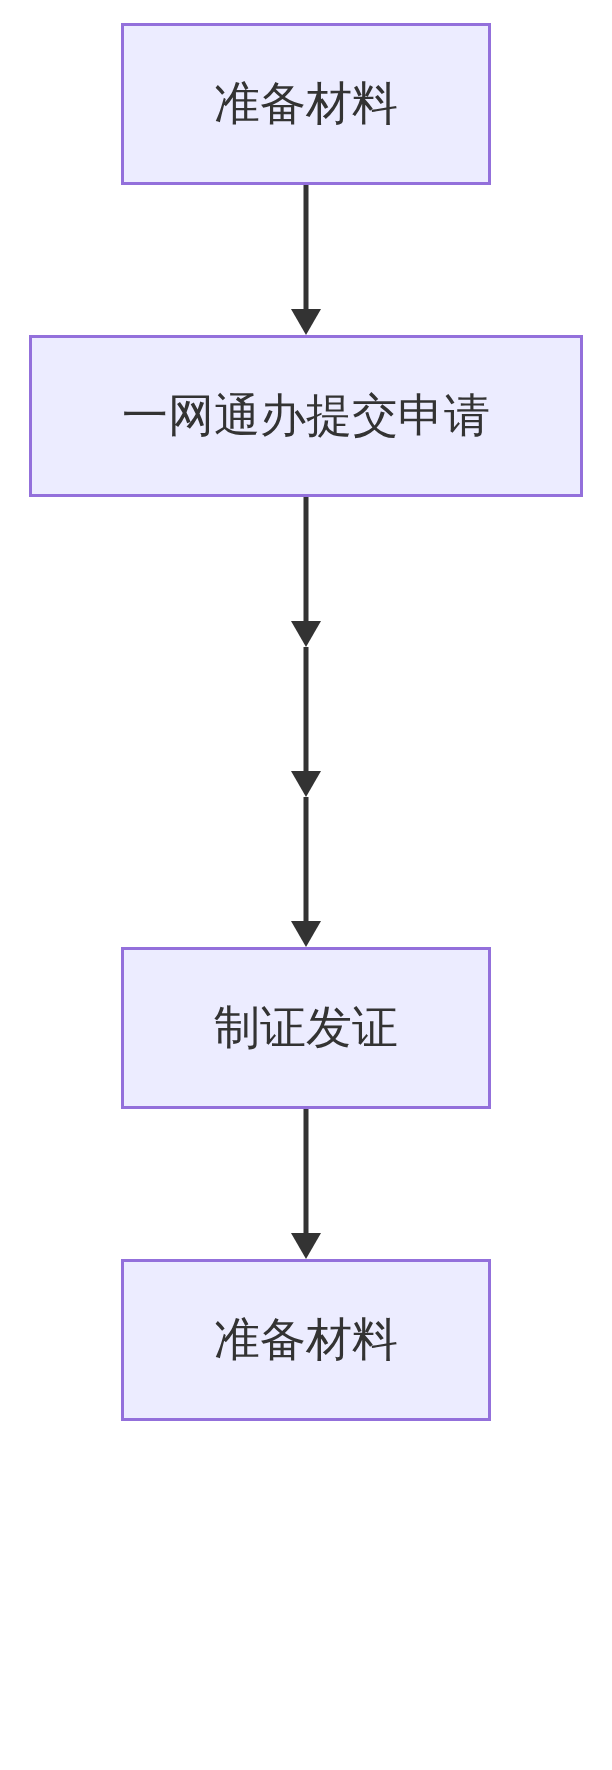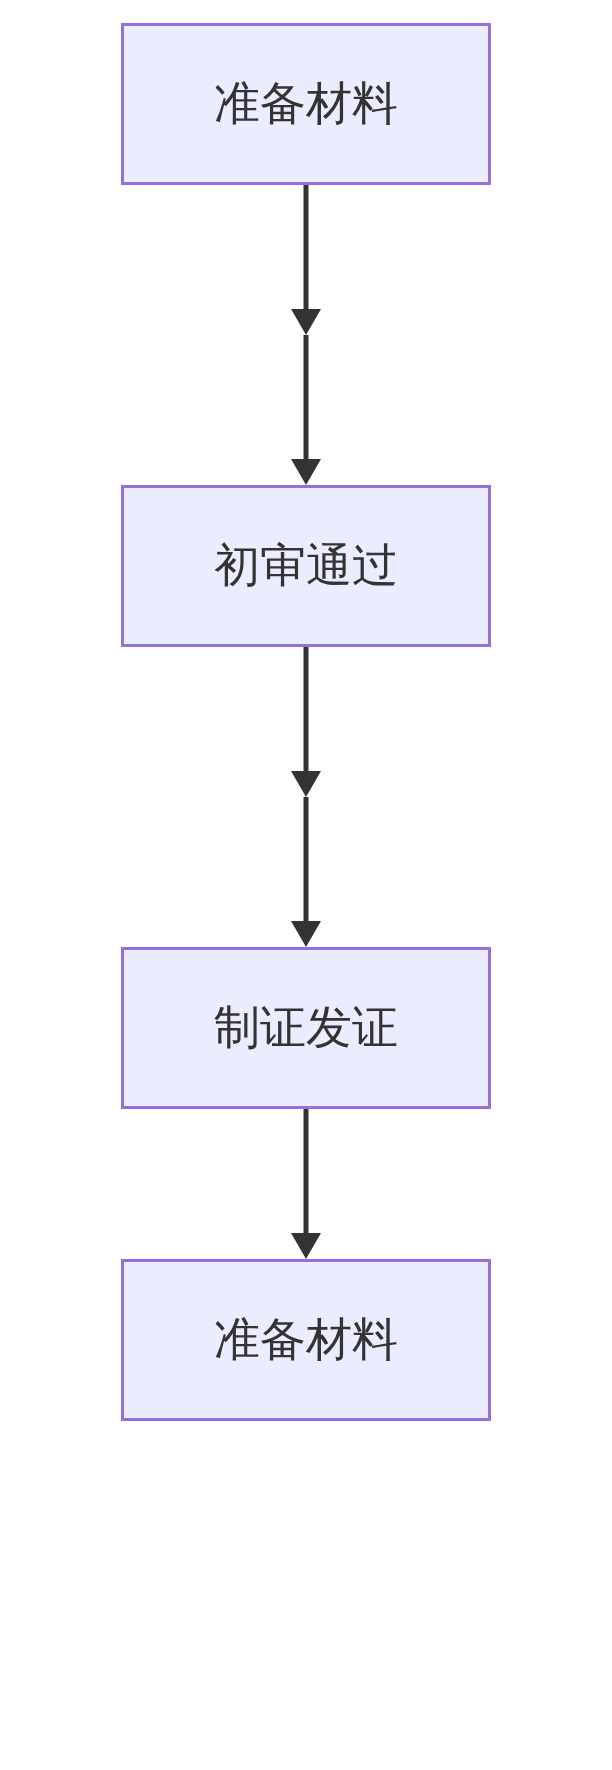--- a/index.html
+++ b/index.html
@@ -70,29 +70,29 @@
 <div id="canvas" style="--bg: #ffffff; --node-fill: #ECECFF; --node-border: #9370DB; --arrow-color: #333333; --text-color: #333333;">
   <div class="node">
     <span class="node-label">准备材料</span>
   </div>
 
   <div class="arrow">
     <div class="arrow-line"></div>
     <div class="arrow-head"></div>
   </div>
 
+  <div class="node">
+    <span class="node-label">一网通办提交申请</span>
+  </div>
 
   <div class="arrow">
     <div class="arrow-line"></div>
     <div class="arrow-head"></div>
   </div>
 
-  <div class="node">
-    <span class="node-label">初审通过</span>
-  </div>
 
   <div class="arrow">
     <div class="arrow-line"></div>
     <div class="arrow-head"></div>
   </div>
 
 
   <div class="arrow">
     <div class="arrow-line"></div>
     <div class="arrow-head"></div>

